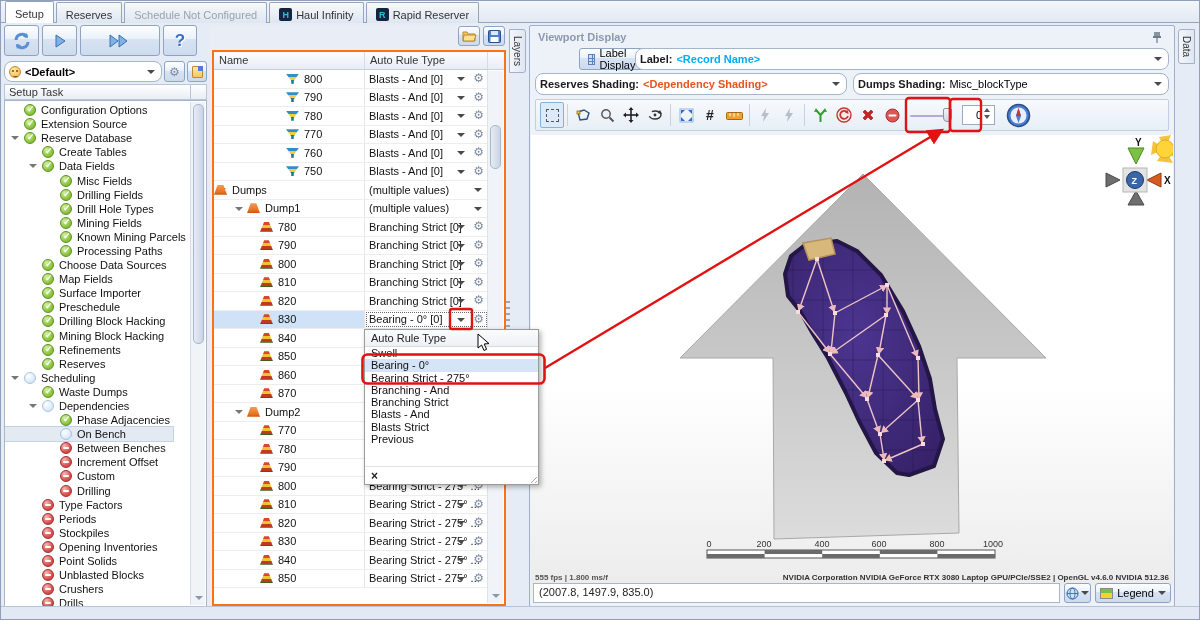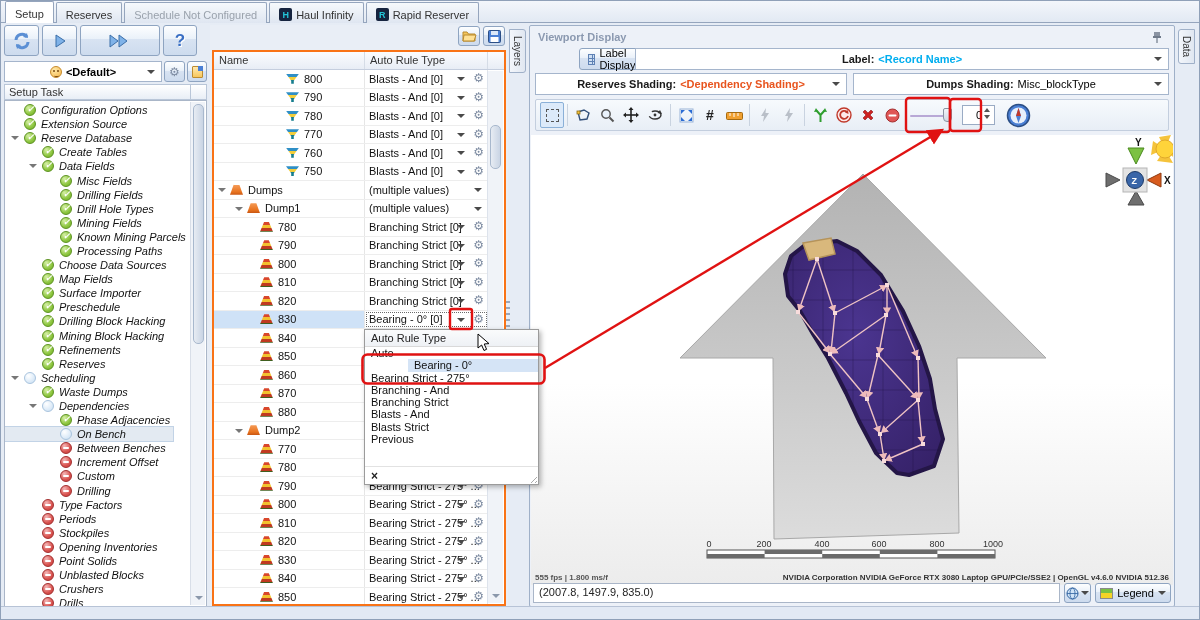--- a/index.html
+++ b/index.html
@@ -17,22 +17,22 @@
     background:linear-gradient(#f6f9fc,#dfe6f1); margin-right:2px; display:flex; align-items:center; gap:4px; }
   .tab[data-state="active"] { background:#fff; height:22px; margin-top:0; z-index:2; }
   .tab[data-state="disabled"] { color:#9aa2ac; }
   .tabicon { display:inline-flex; width:13px; height:13px; background:#16243f; border-radius:2px;
     color:#23c4d8; font-size:9px; font-weight:bold; align-items:center; justify-content:center; }
   .tabicon:empty { display:none; }
 
   
   .btn7 { background:linear-gradient(#fdfeff,#eaf1f9 45%,#d8e3f2 46%,#cddbee);
     border:1px solid #8ea4c1; border-radius:3px; display:flex; align-items:center; justify-content:center; }
-  .combo { background:#fff; border:1px solid #a5b5cc; border-radius:0; display:flex; align-items:center;
-    font-size:11px; padding:0 4px; position:relative;justify-content:center; }
+  .combo { background:#fff; border:1px solid #a5b5cc; border-radius:8px; display:flex; align-items:center;
+    font-size:11px; padding:0 4px; position:relative; }
   .dd-arr { width:0; height:0; border-left:4px solid transparent; border-right:4px solid transparent;
     border-top:4px solid #4a4a4a; display:inline-block; }
   .combo .dd-arr { position:absolute; right:6px; top:50%; margin-top:-2px; }
 
   
   .leftbar { position:absolute; left:3px; top:24px; width:203px; height:582px; }
   .run-toolbar { position:absolute; left:0; top:0; width:203px; height:34px; display:flex; gap:3px; }
   .run-toolbar .btn7 { height:31px; }
   .preset-row { position:absolute; left:0; top:36px; width:203px; height:21px; display:flex; gap:2px; }
   .preset-combo { flex:1; font-weight:bold; gap:4px; }
@@ -43,21 +43,21 @@
   .noteicon { width:11px; height:12px; background:linear-gradient(#ffe9b0,#f7c75c); border:1px solid #bb8b30; border-radius:1px; position:relative; }
   .noteicon::after { content:""; position:absolute; right:-1px; top:-1px; width:5px; height:5px; background:#4a7fd4; }
   .gear-glyph { color:#7e8ca2; font-size:12px; line-height:1; }
 
   .task-header { position:absolute; left:0; top:59px; width:203px; height:16px; display:flex; }
   .task-header .hcell { background:linear-gradient(#ffffff,#e8eef6); border:1px solid #b9c6d8; font-size:11px; color:#333; padding:1px 4px; }
   .task-header .hcell.main { flex:1; }
   .task-header .hcell.mini { width:16px; border-left:none; }
 
   .tree-panel { position:absolute; left:0; top:75px; width:203px; height:507px; background:#fff; border:1px solid #aab6c8; overflow:hidden; }
-  .tree { position:absolute; left:0; top:2px; width:168px;font-style:italic; }
+  .tree { position:absolute; left:0; top:2px; width:168px; }
   .titem { position:relative; height:14.1px; display:flex; align-items:center; font-size:11px; color:#111; white-space:nowrap; }
   .titem[data-level="1"] { padding-left:19px; }
   .titem[data-level="2"] { padding-left:37px; }
   .titem[data-level="3"] { padding-left:55px; }
   .titem[data-selected="true"] { background:#e3eaf2; outline:1px solid #c2d3e6; }
   .titem .arrow { display:none; position:absolute; top:5px; width:0; height:0;
     border-top:4px solid #777; border-left:4px solid transparent; border-right:4px solid transparent; }
   .titem[data-expanded="true"] .arrow { display:block; }
   .titem[data-level="1"] .arrow { left:6px; } .titem[data-level="2"] .arrow { left:24px; }
   .ticon { width:12px; height:12px; border-radius:50%; margin-right:5px; flex:none; position:relative; }
@@ -77,21 +77,21 @@
   .mid-toolbar .btn7 { width:22px; height:20px; }
   .rules-table { position:absolute; left:2px; top:25px; width:294px; height:556px; background:#fff; border:2px solid #f97316; overflow:hidden; }
   .thead { position:absolute; left:0; top:0; width:100%; height:18px; display:flex;
     background:linear-gradient(#fbfcfe,#e8edf5); border-bottom:1px solid #c5cede; font-size:11px; color:#333; }
   .thead .hc { padding:2px 5px; border-right:1px solid #d5dce6; }
   .thead .hc.c1 { width:151px; } .thead .hc.c2 { width:123px; } .thead .hc.c3 { flex:1; border-right:none; }
   .tbody { position:absolute; left:0; top:18px; width:276px; }
   .trow { height:18.5px; display:flex; font-size:11px; color:#111; border-bottom:1px solid #ededed; }
   .trow .ncell { width:151px; border-right:1px solid #e6e6e6; display:flex; align-items:center; position:relative; white-space:nowrap; overflow:hidden; }
   .trow .vcell { width:123px; position:relative; display:flex; align-items:center; padding-left:4px; border-right:1px solid #e6e6e6; white-space:nowrap; overflow:hidden; }
-  .trow[data-level="0"] .ncell { padding-left:16px; }
+  .trow[data-level="0"] .ncell { }
   .trow[data-level="1"] .ncell { padding-left:33px; }
   .trow[data-level="2"] .ncell { padding-left:46px; }
   .trow[data-level="3"] .ncell { padding-left:72px; }
   .trow .arrow { display:none; position:absolute; top:7px; width:0; height:0;
     border-top:4px solid #777; border-left:4px solid transparent; border-right:4px solid transparent; }
   .trow[data-expanded="true"] .arrow { display:block; }
   .trow[data-level="0"] .arrow { left:4px; } .trow[data-level="1"] .arrow { left:21px; }
   .ricon { width:13px; height:10px; margin-right:5px; flex:none; }
   .trow[data-icon="pit"] .ricon { background:linear-gradient(#2f8fc6 0 34%,#f2cd3a 34% 64%,#177e8e 64% 100%); -webkit-clip-path:polygon(0 0,100% 0,60% 70%,60% 100%,40% 100%,40% 70%); clip-path:polygon(0 0,100% 0,60% 70%,60% 100%,40% 100%,40% 70%); }
   .trow[data-icon="dump"] .ricon { background:linear-gradient(#d9472b 0 32%,#f2c12e 32% 62%,#c03a20 62% 86%,#405f1f 86% 100%); clip-path:polygon(32% 0,68% 0,100% 100%,0 100%); }
@@ -103,21 +103,21 @@
   .trow[data-group="true"] .dd { right:5px; }
   .trow[data-selected="true"] .ncell { background:#cfe2f7; }
   .trow[data-selected="true"] .vcell { outline:1px dotted #6a6a6a; outline-offset:-2px; }
   .tscroll { position:absolute; right:1px; top:19px; bottom:1px; width:16px; background:#f0f3f8; border-left:1px solid #dde3ec; }
 
   
   .popup { position:absolute; left:363px; top:328px; width:175px; height:156px; background:#fff;
     border:1px solid #9b9b9b; box-shadow:2px 2px 5px rgba(0,0,0,.3); z-index:6; font-size:11px; }
   .popup .phead { height:17px; background:linear-gradient(#fafbfc,#eef1f5); border-bottom:1px solid #d9d9d9; padding:2px 6px; color:#222; }
   .pitems .pitem { height:12.3px; line-height:12.3px; padding:0 6px; color:#111; }
-  .pitems .pitem[data-highlighted="true"] { background:#d5e4f6;margin-left:43px; }
+  .pitems .pitem[data-highlighted="true"] { background:#d5e4f6; }
   .popup .pfoot { position:absolute; left:0; right:0; bottom:0; height:18px; border-top:1px solid #e2e2e2; }
   .popup .pclose { position:absolute; left:6px; bottom:2px; font-weight:bold; font-size:12px; color:#222; line-height:1; }
   .popup .grip { position:absolute; right:1px; bottom:1px; width:9px; height:9px;
     background:repeating-linear-gradient(135deg,transparent 0 2px,#aaa 2px 3px); clip-path:polygon(100% 0,100% 100%,0 100%); }
 
   
   .vtab { position:absolute; writing-mode:vertical-rl; font-size:10px; color:#333;
     background:linear-gradient(90deg,#f3f6fb,#e0e7f1); border:1px solid #9fb0c8; border-radius:0 3px 3px 0; padding:6px 2px; }
   .vtab.layers { left:508px; top:28px; }
   .vtab.data { left:1177px; top:28px; border-radius:3px 0 0 3px; }
@@ -674,31 +674,20 @@
           <div class="ncell">
 
             <span class="ricon"></span>
             <span>870</span>
           </div>
           <div class="vcell">
             <span class="vtext"></span>
 
           </div>
         </div>
-        <div class="trow" data-icon="dump" data-level="2" data-value="" data-gear="false">
-          <div class="ncell">
-
-            <span class="ricon"></span>
-            <span>880</span>
-          </div>
-          <div class="vcell">
-            <span class="vtext"></span>
-
-          </div>
-        </div>
         <div class="trow" data-icon="dumpgroup" data-level="1" data-value="" data-gear="false" data-expanded="true" data-group="true">
           <div class="ncell">
             <span class="arrow"></span>
             <span class="ricon"></span>
             <span>Dump2</span>
           </div>
           <div class="vcell">
             <span class="vtext"></span>
 
           </div>
@@ -817,21 +806,21 @@
         </div>
     </div>
   </div>
 </div>
 
 <div class="popup">
   <div class="phead">Auto Rule Type</div>
   <div class="pitems">
 
   <div class="pitem">
-        <span>Auto</span>
+        <span>Swell</span>
       </div>
       <div class="pitem" data-highlighted="true">
         <span>Bearing - 0°</span>
       </div>
       <div class="pitem">
         <span>Bearing Strict - 275°</span>
       </div>
       <div class="pitem">
         <span>Branching - And</span>
       </div>

